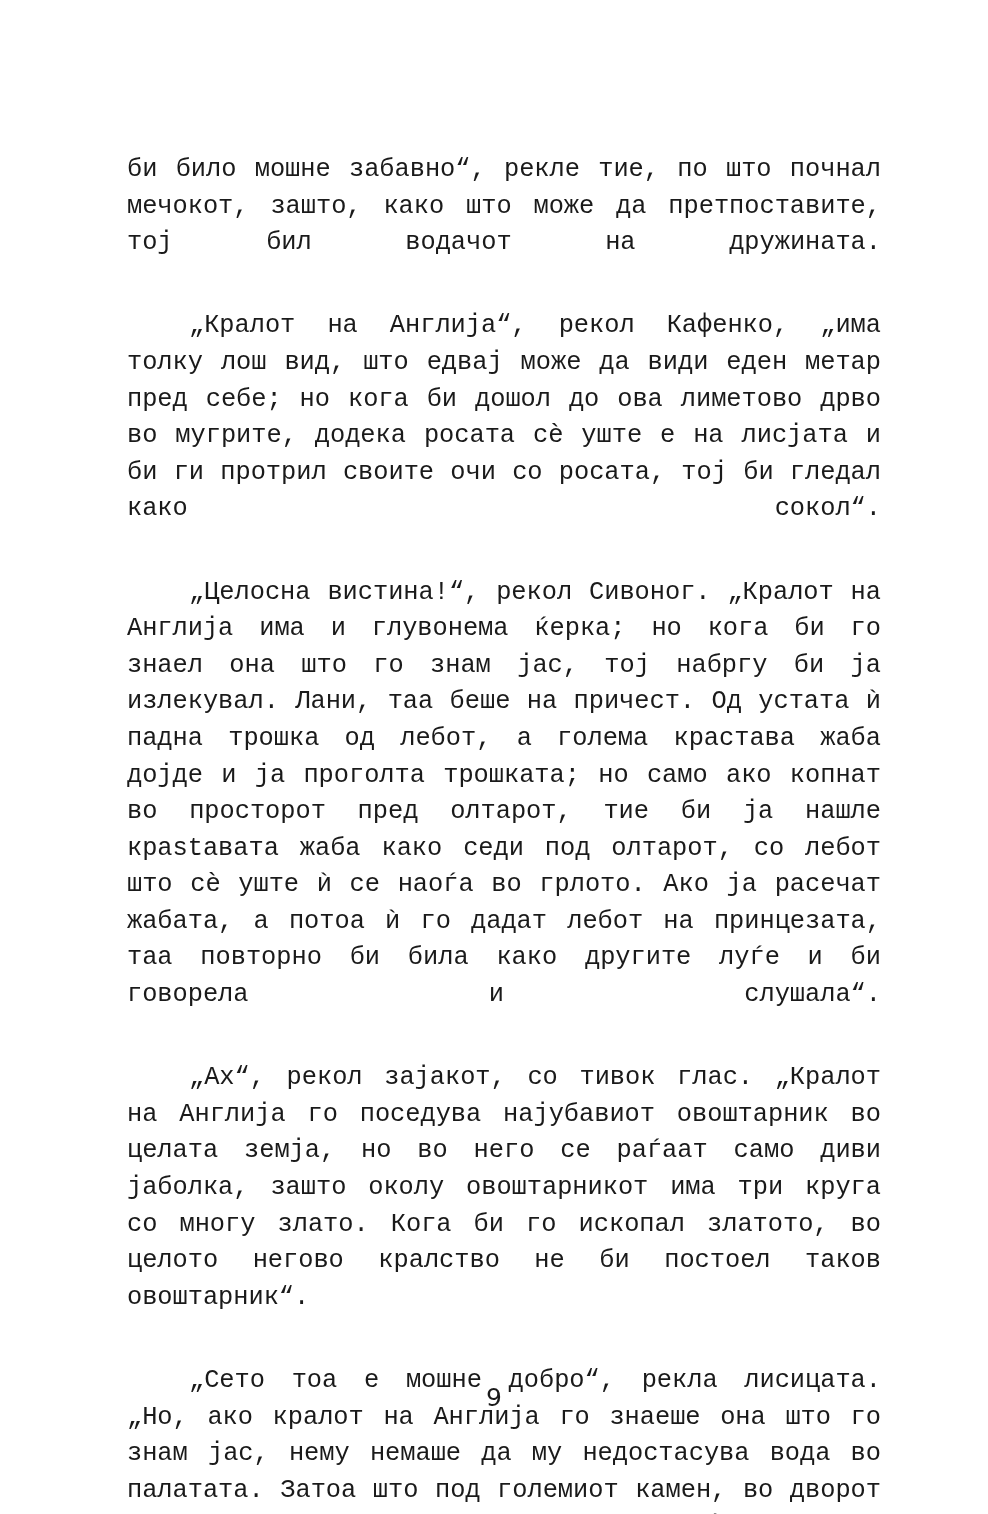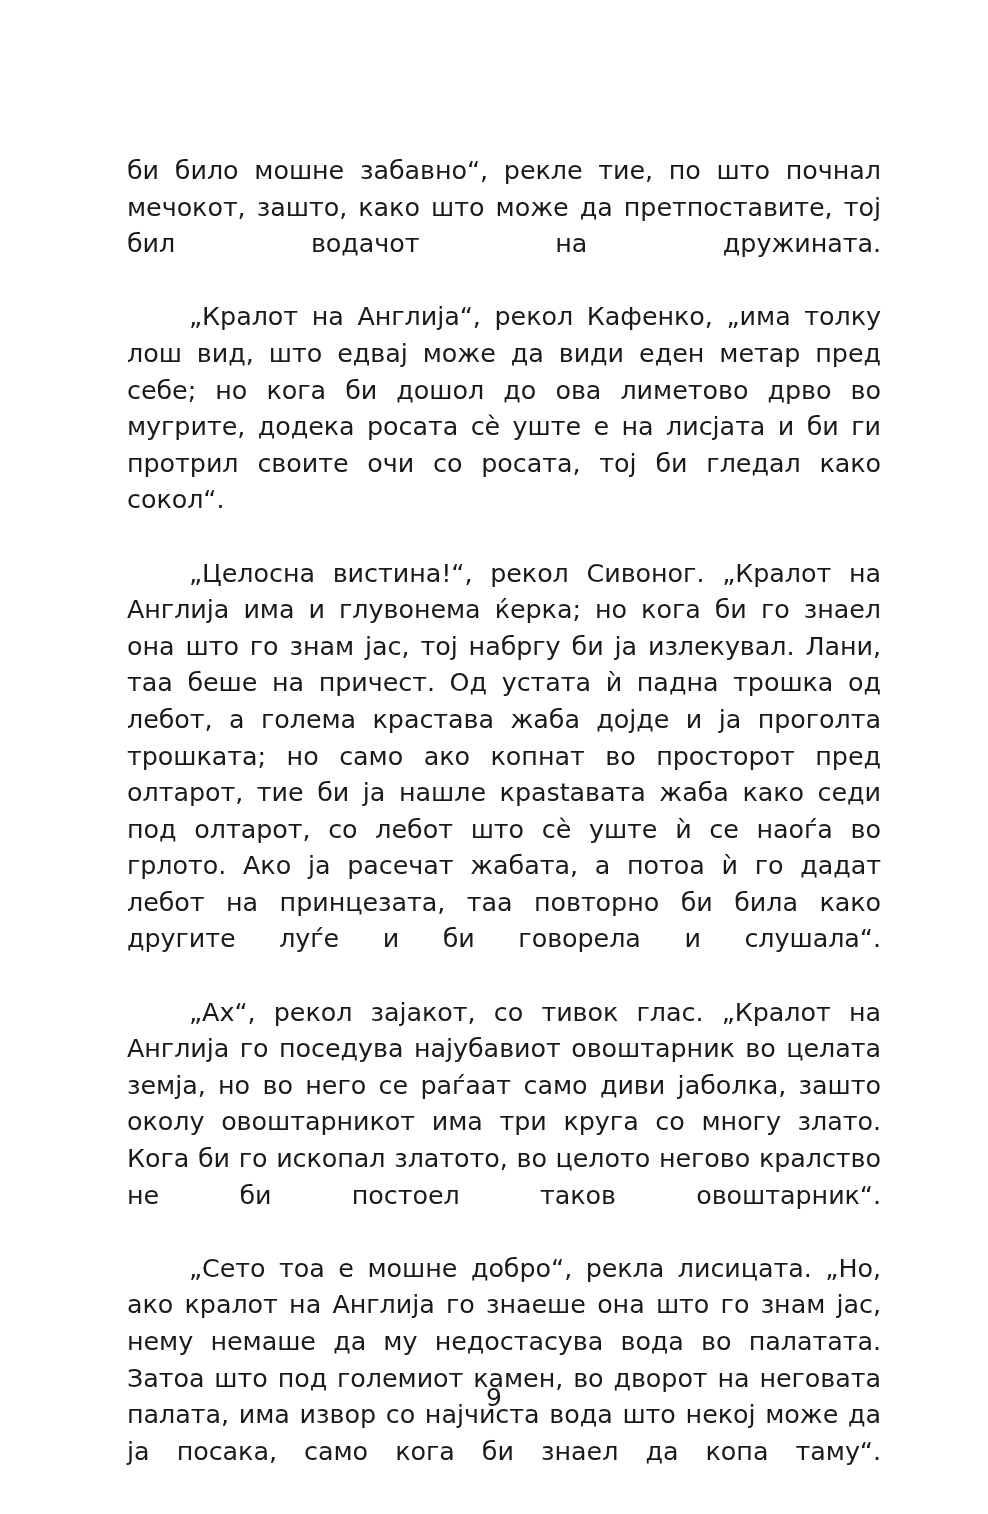--- a/index.html
+++ b/index.html
@@ -34,25 +34,27 @@
 
   .para {
     margin: 0;
     font-size: 25.4px;
     line-height: 36.6px;
     text-align: justify;
     text-justify: inter-word;
     letter-spacing: -0.05px;
     word-spacing: 0px;
     hyphens: none;
+    font-family: Liberation Mono, monospace;
     -webkit-hyphens: none;
   }
 
   .para.indent {
     text-indent: 62px;
+    margin-top: 10px;
   }
 
   
   .para:after {
     content: "";
     display: inline-block;
     width: 100%;
   }
 
   #page-number {

